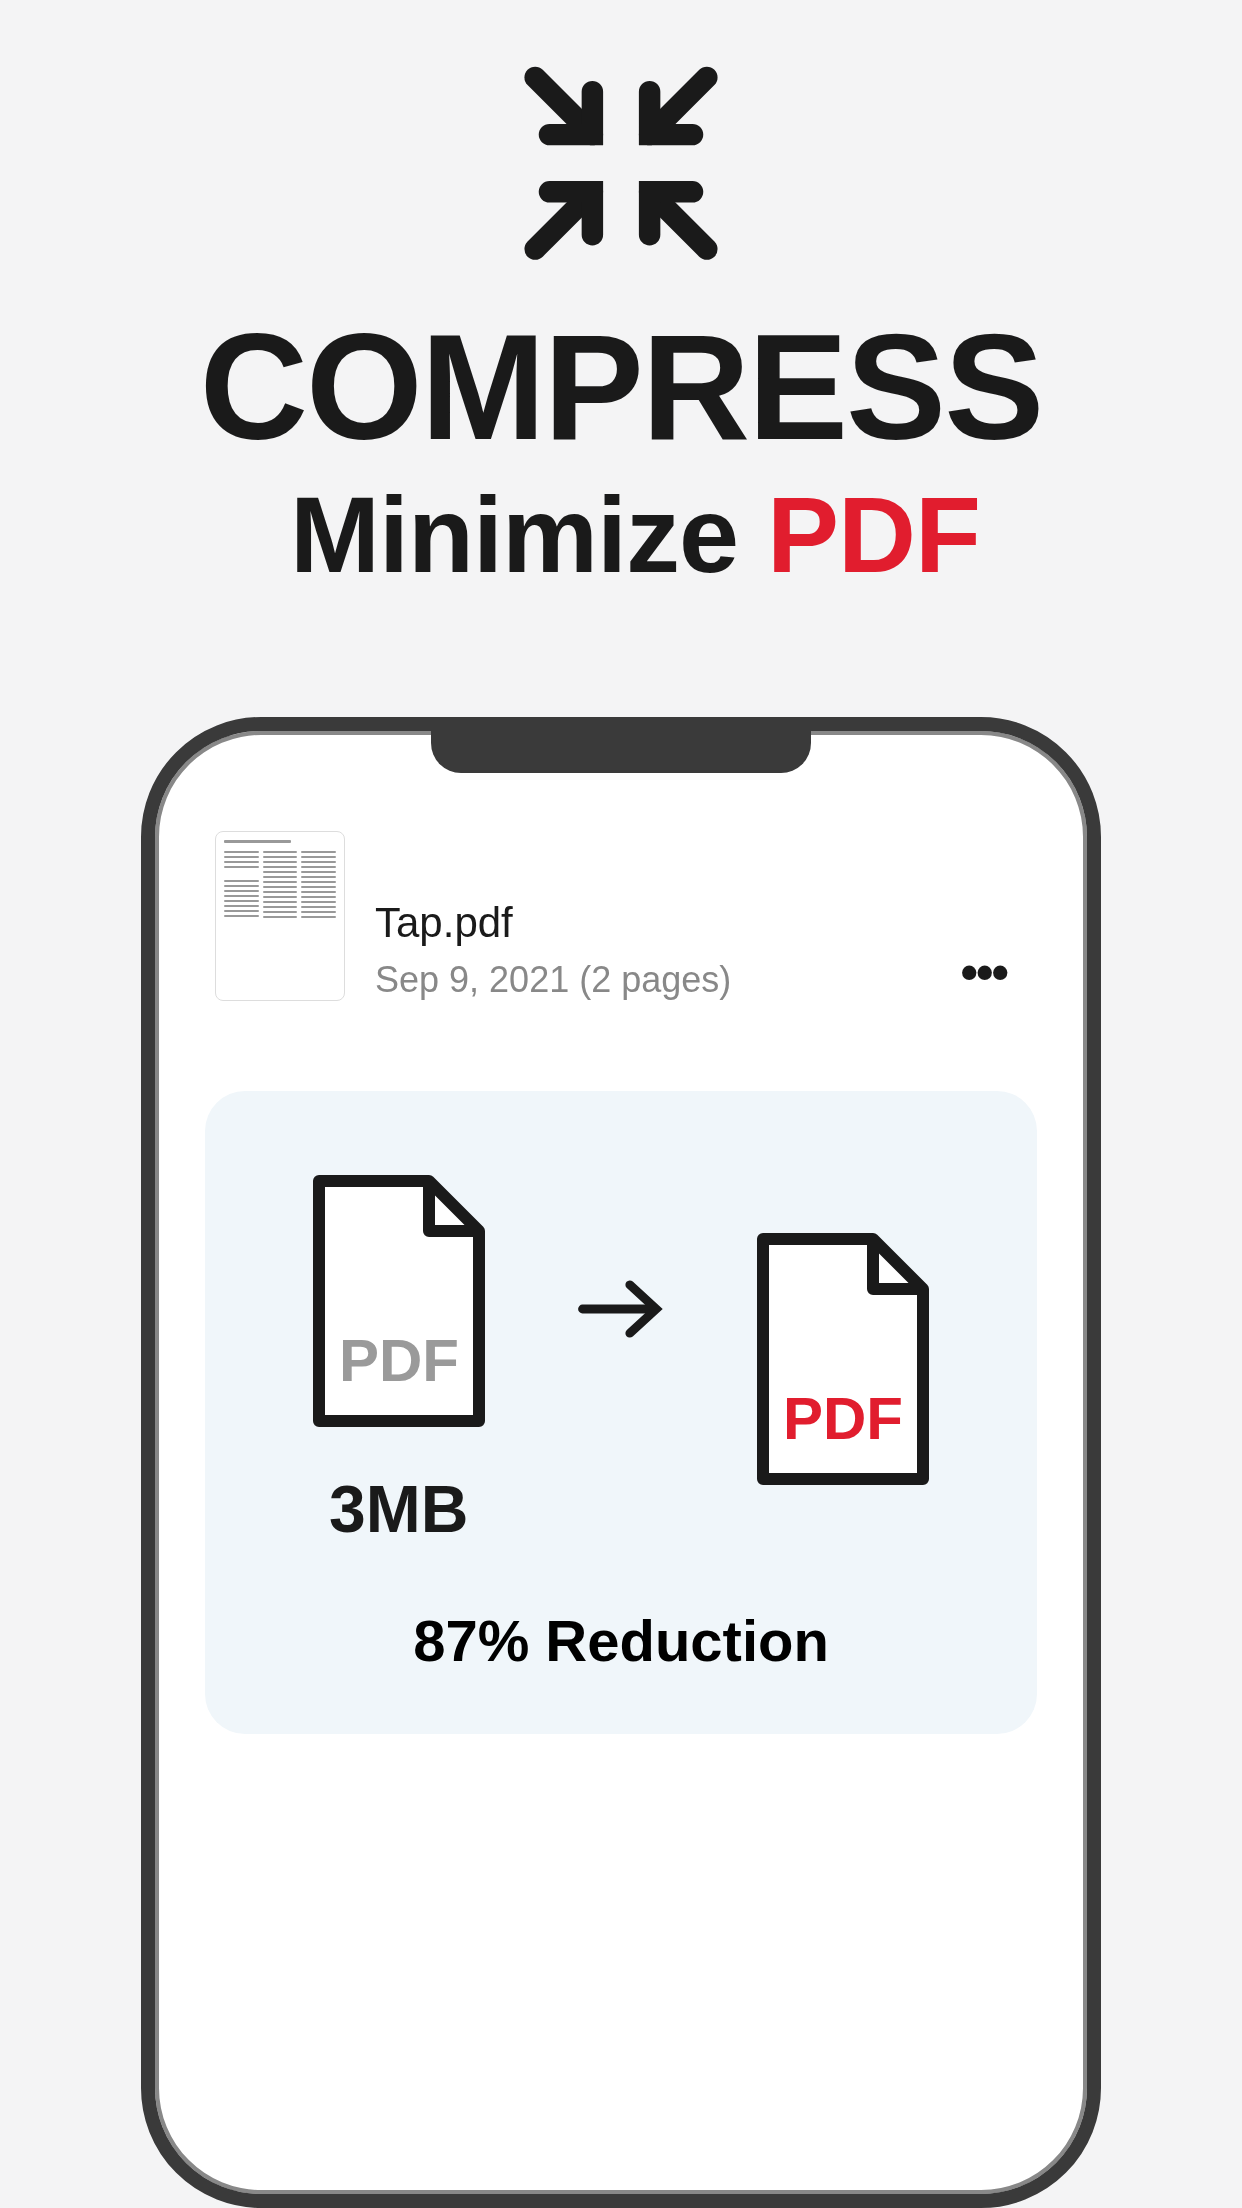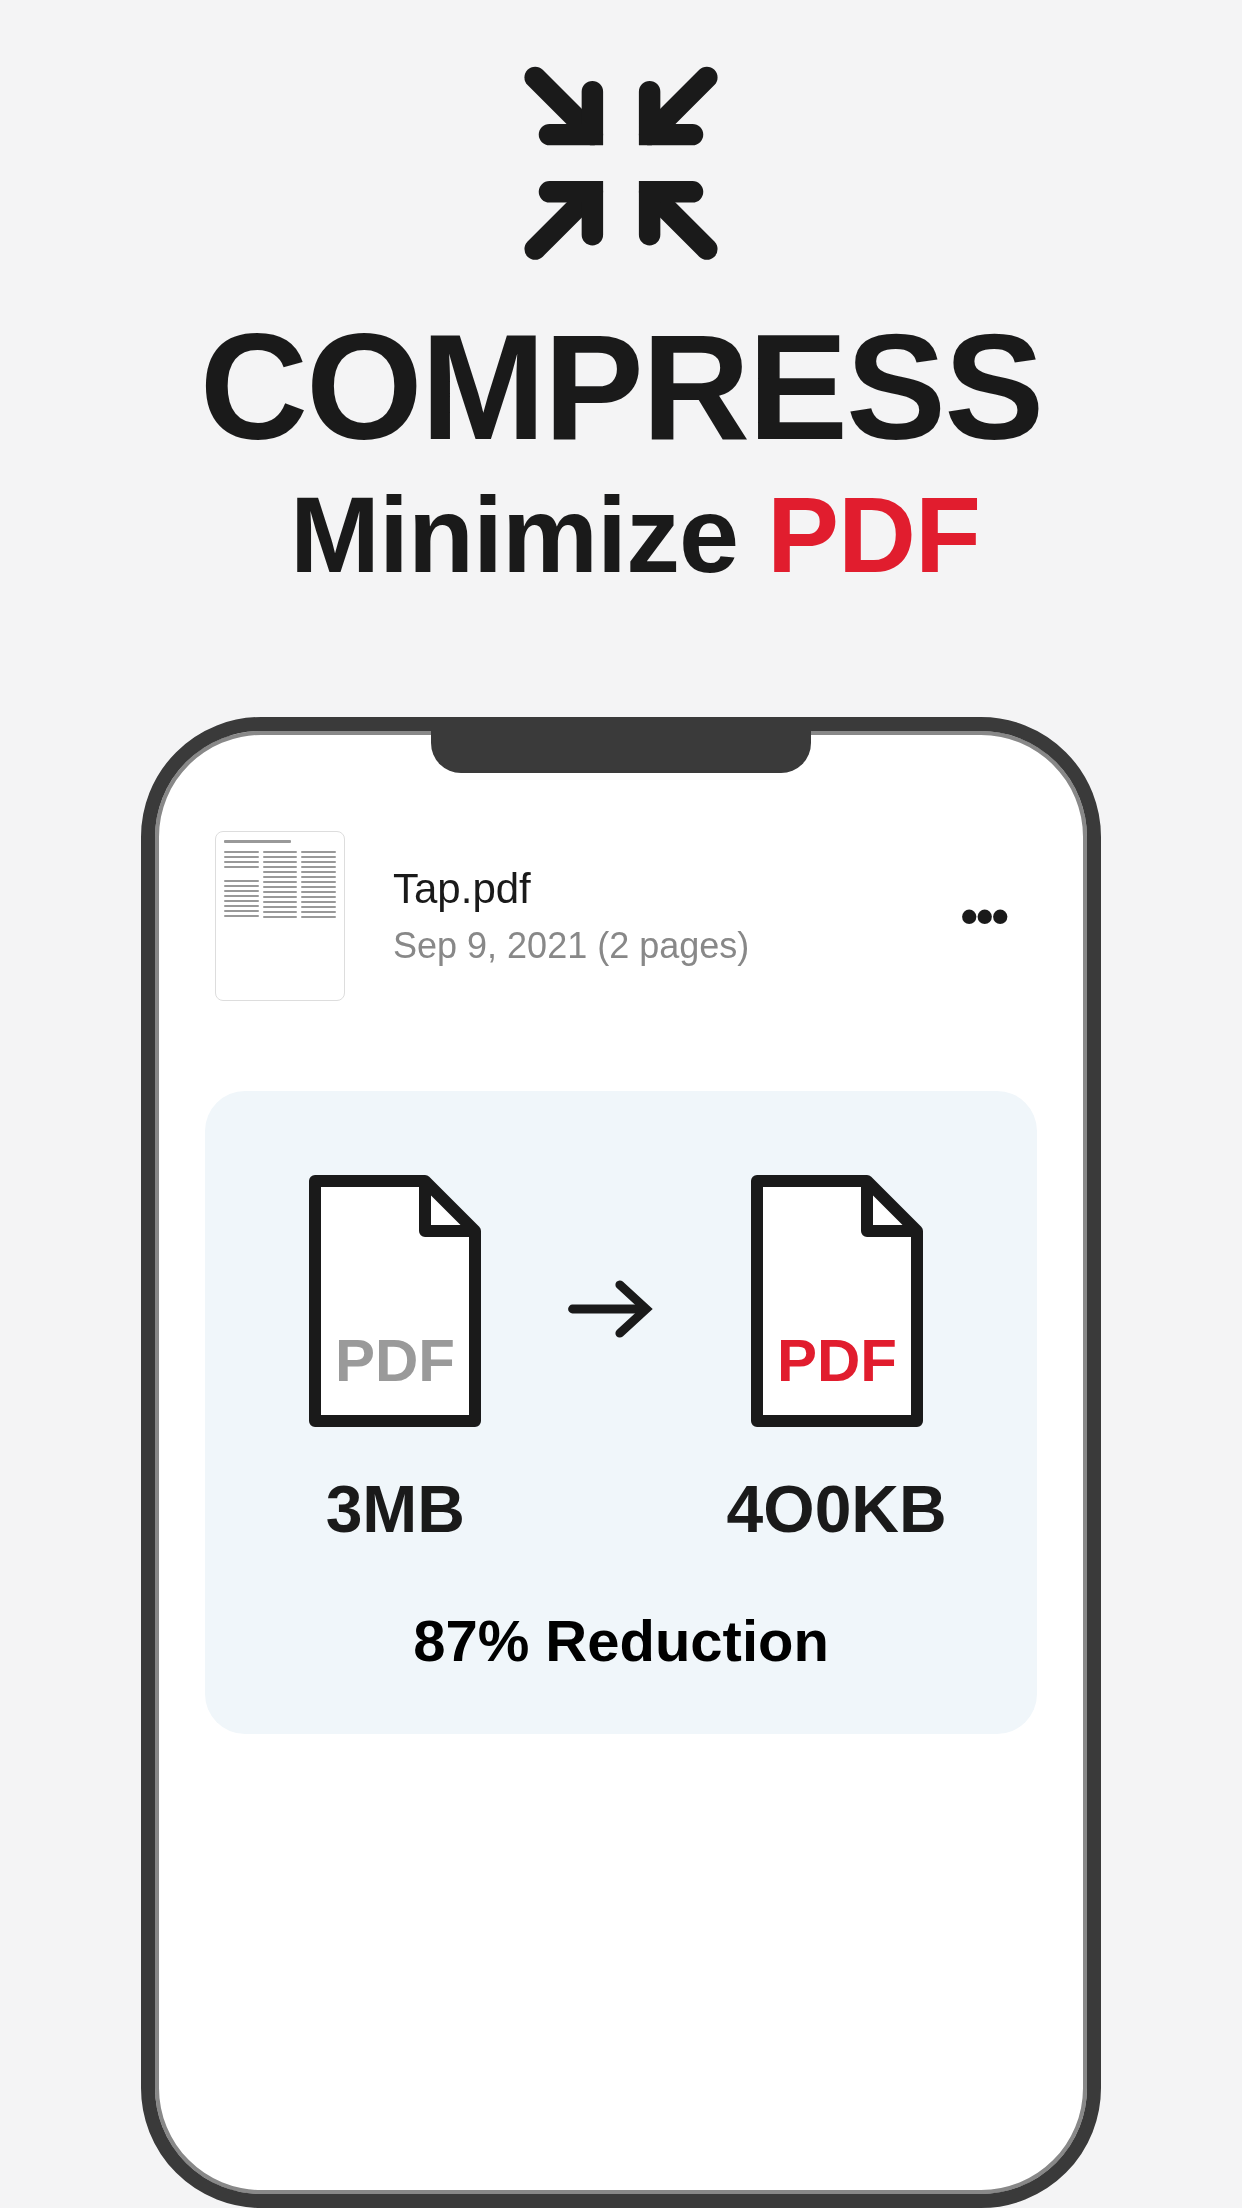--- a/index.html
+++ b/index.html
@@ -75,22 +75,22 @@
       background: #3a3a3a;
       border-radius: 0 0 30px 30px;
     }
     
     .phone-content {
       padding: 100px 50px 0;
     }
     
     .file-row {
       display: flex;
-      align-items: center;
-      gap: 48px;
+      align-items: flex-end;
+      gap: 30px;
       margin-bottom: 90px;
       padding: 0 10px;
     }
     
     .file-thumbnail {
       width: 130px;
       height: 170px;
       background: #fff;
       border: 1px solid #ddd;
       border-radius: 8px;
@@ -308,21 +308,20 @@
               <polyline points="58,28 82,50 58,72"></polyline>
             </g>
           </svg>
 
           <div class="pdf-block">
             <svg class="pdf-file-icon" viewBox="0 0 100 130">
               <path d="M 10 5 L 65 5 L 90 30 L 90 125 L 10 125 Z" fill="#fff" stroke="#1a1a1a" stroke-width="6" stroke-linejoin="round"></path>
               <path d="M 65 5 L 65 30 L 90 30" fill="none" stroke="#1a1a1a" stroke-width="6" stroke-linejoin="round"></path>
               <text x="50" y="105" font-size="30" font-weight="800" fill="#e11d2e" text-anchor="middle" font-family="Arial">PDF</text>
             </svg>
-            <div class="size-label">4O0KB</div>
           </div>
 
         </div>
 
         <div class="reduction-text">87% Reduction</div>
       </div>
 
     </div>
   </div>
 

